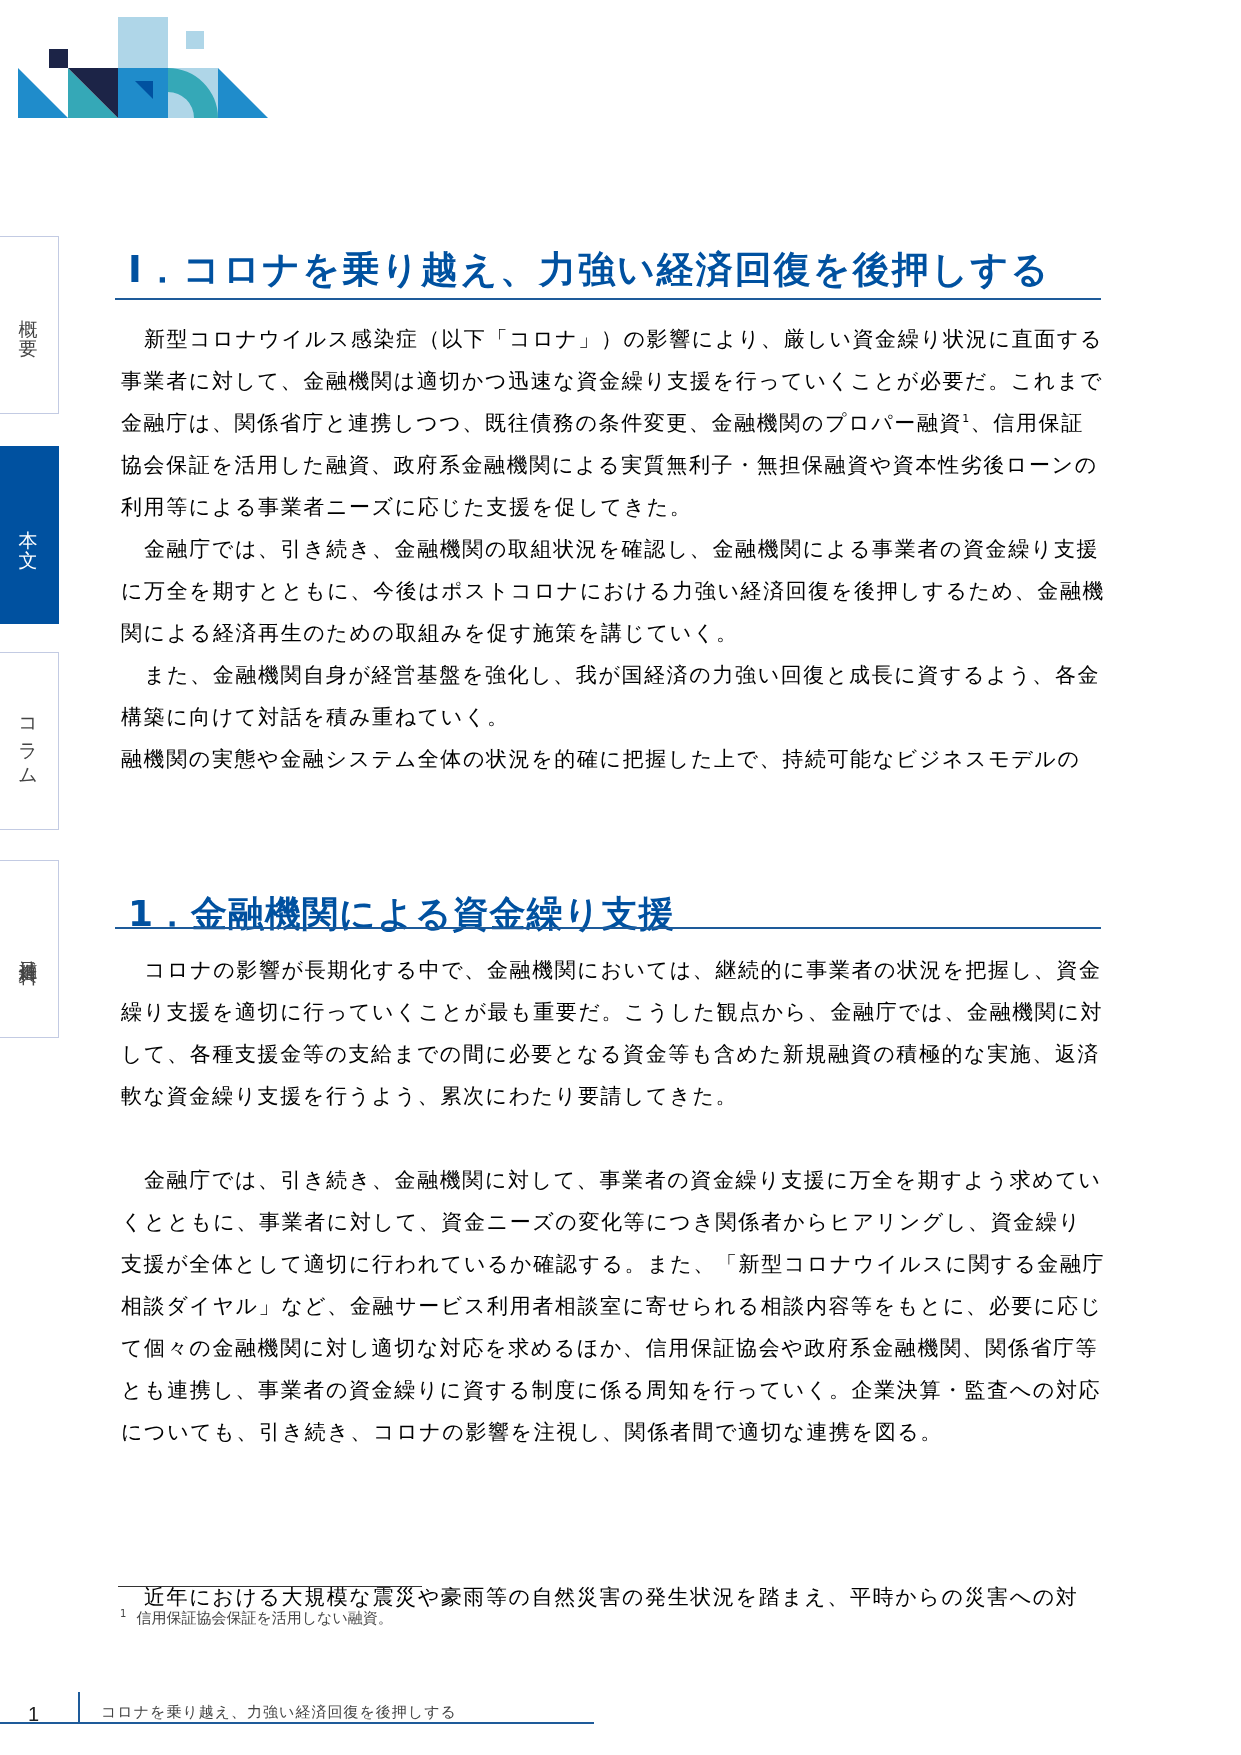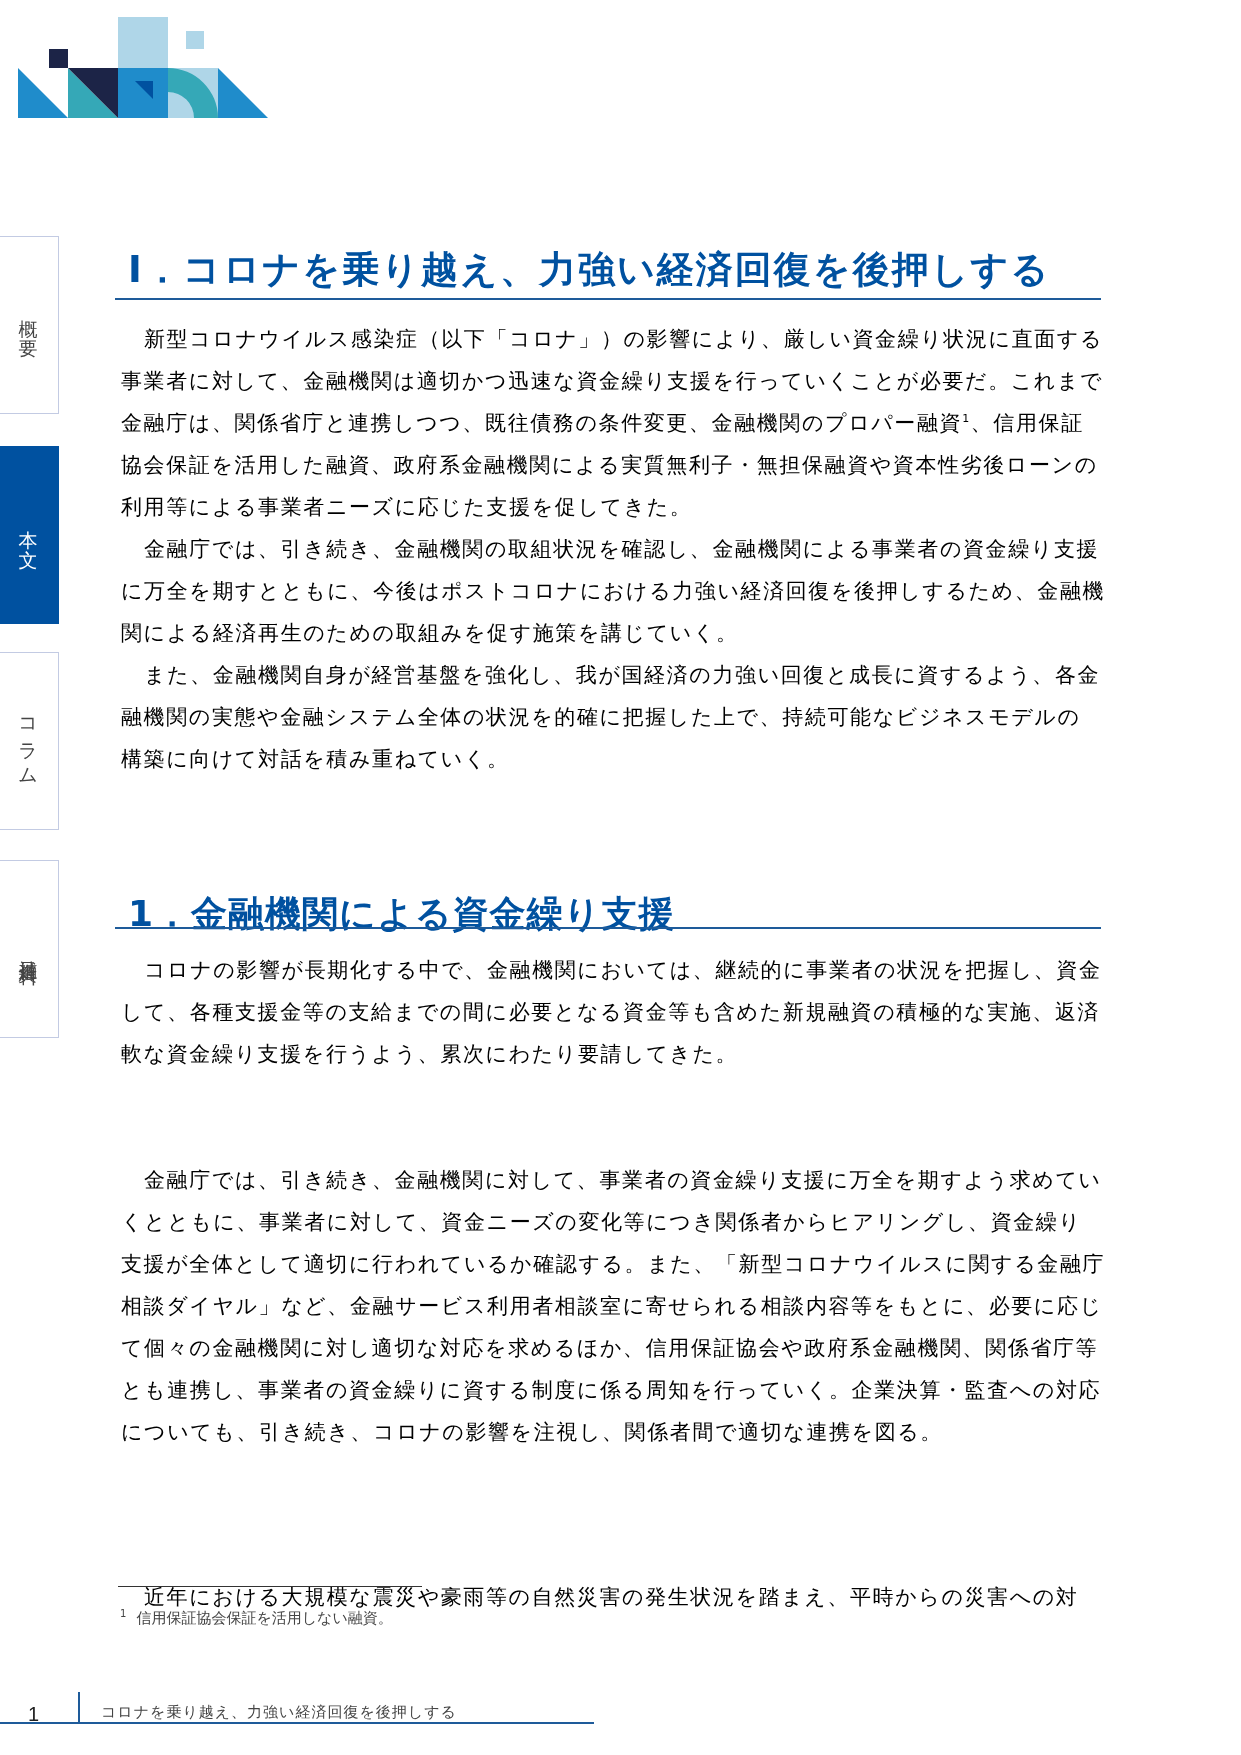--- a/index.html
+++ b/index.html
@@ -135,29 +135,30 @@
   </div>
 
   <div class="para p2">
     <span class="line indent">金融庁では、引き続き、金融機関の取組状況を確認し、金融機関による事業者の資金繰り支援</span>
     <span class="line">に万全を期すとともに、今後はポストコロナにおける力強い経済回復を後押しするため、金融機</span>
     <span class="line">関による経済再生のための取組みを促す施策を講じていく。</span>
   </div>
 
   <div class="para p3">
     <span class="line indent">また、金融機関自身が経営基盤を強化し、我が国経済の力強い回復と成長に資するよう、各金</span>
+    <span class="line">構築に向けて対話を積み重ねていく。</span>
     <span class="line">融機関の実態や金融システム全体の状況を的確に把握した上で、持続可能なビジネスモデルの</span>
-    <span class="line">構築に向けて対話を積み重ねていく。</span>
   </div>
 
   <h2 class="h2">1．金融機関による資金繰り支援</h2>
   <div class="h2-rule"></div>
 
   <div class="para p4">
     <span class="line indent">コロナの影響が長期化する中で、金融機関においては、継続的に事業者の状況を把握し、資金</span>
+    <span class="line">繰り支援を適切に行っていくことが最も重要だ。こうした観点から、金融庁では、金融機関に対</span>
     <span class="line">して、各種支援金等の支給までの間に必要となる資金等も含めた新規融資の積極的な実施、返済</span>
     <span class="line">軟な資金繰り支援を行うよう、累次にわたり要請してきた。</span>
   </div>
 
   <div class="para p5">
     <span class="line indent">金融庁では、引き続き、金融機関に対して、事業者の資金繰り支援に万全を期すよう求めてい</span>
     <span class="line">くとともに、事業者に対して、資金ニーズの変化等につき関係者からヒアリングし、資金繰り</span>
     <span class="line">支援が全体として適切に行われているか確認する。また、「新型コロナウイルスに関する金融庁</span>
     <span class="line">相談ダイヤル」など、金融サービス利用者相談室に寄せられる相談内容等をもとに、必要に応じ</span>
     <span class="line">て個々の金融機関に対し適切な対応を求めるほか、信用保証協会や政府系金融機関、関係省庁等</span>

